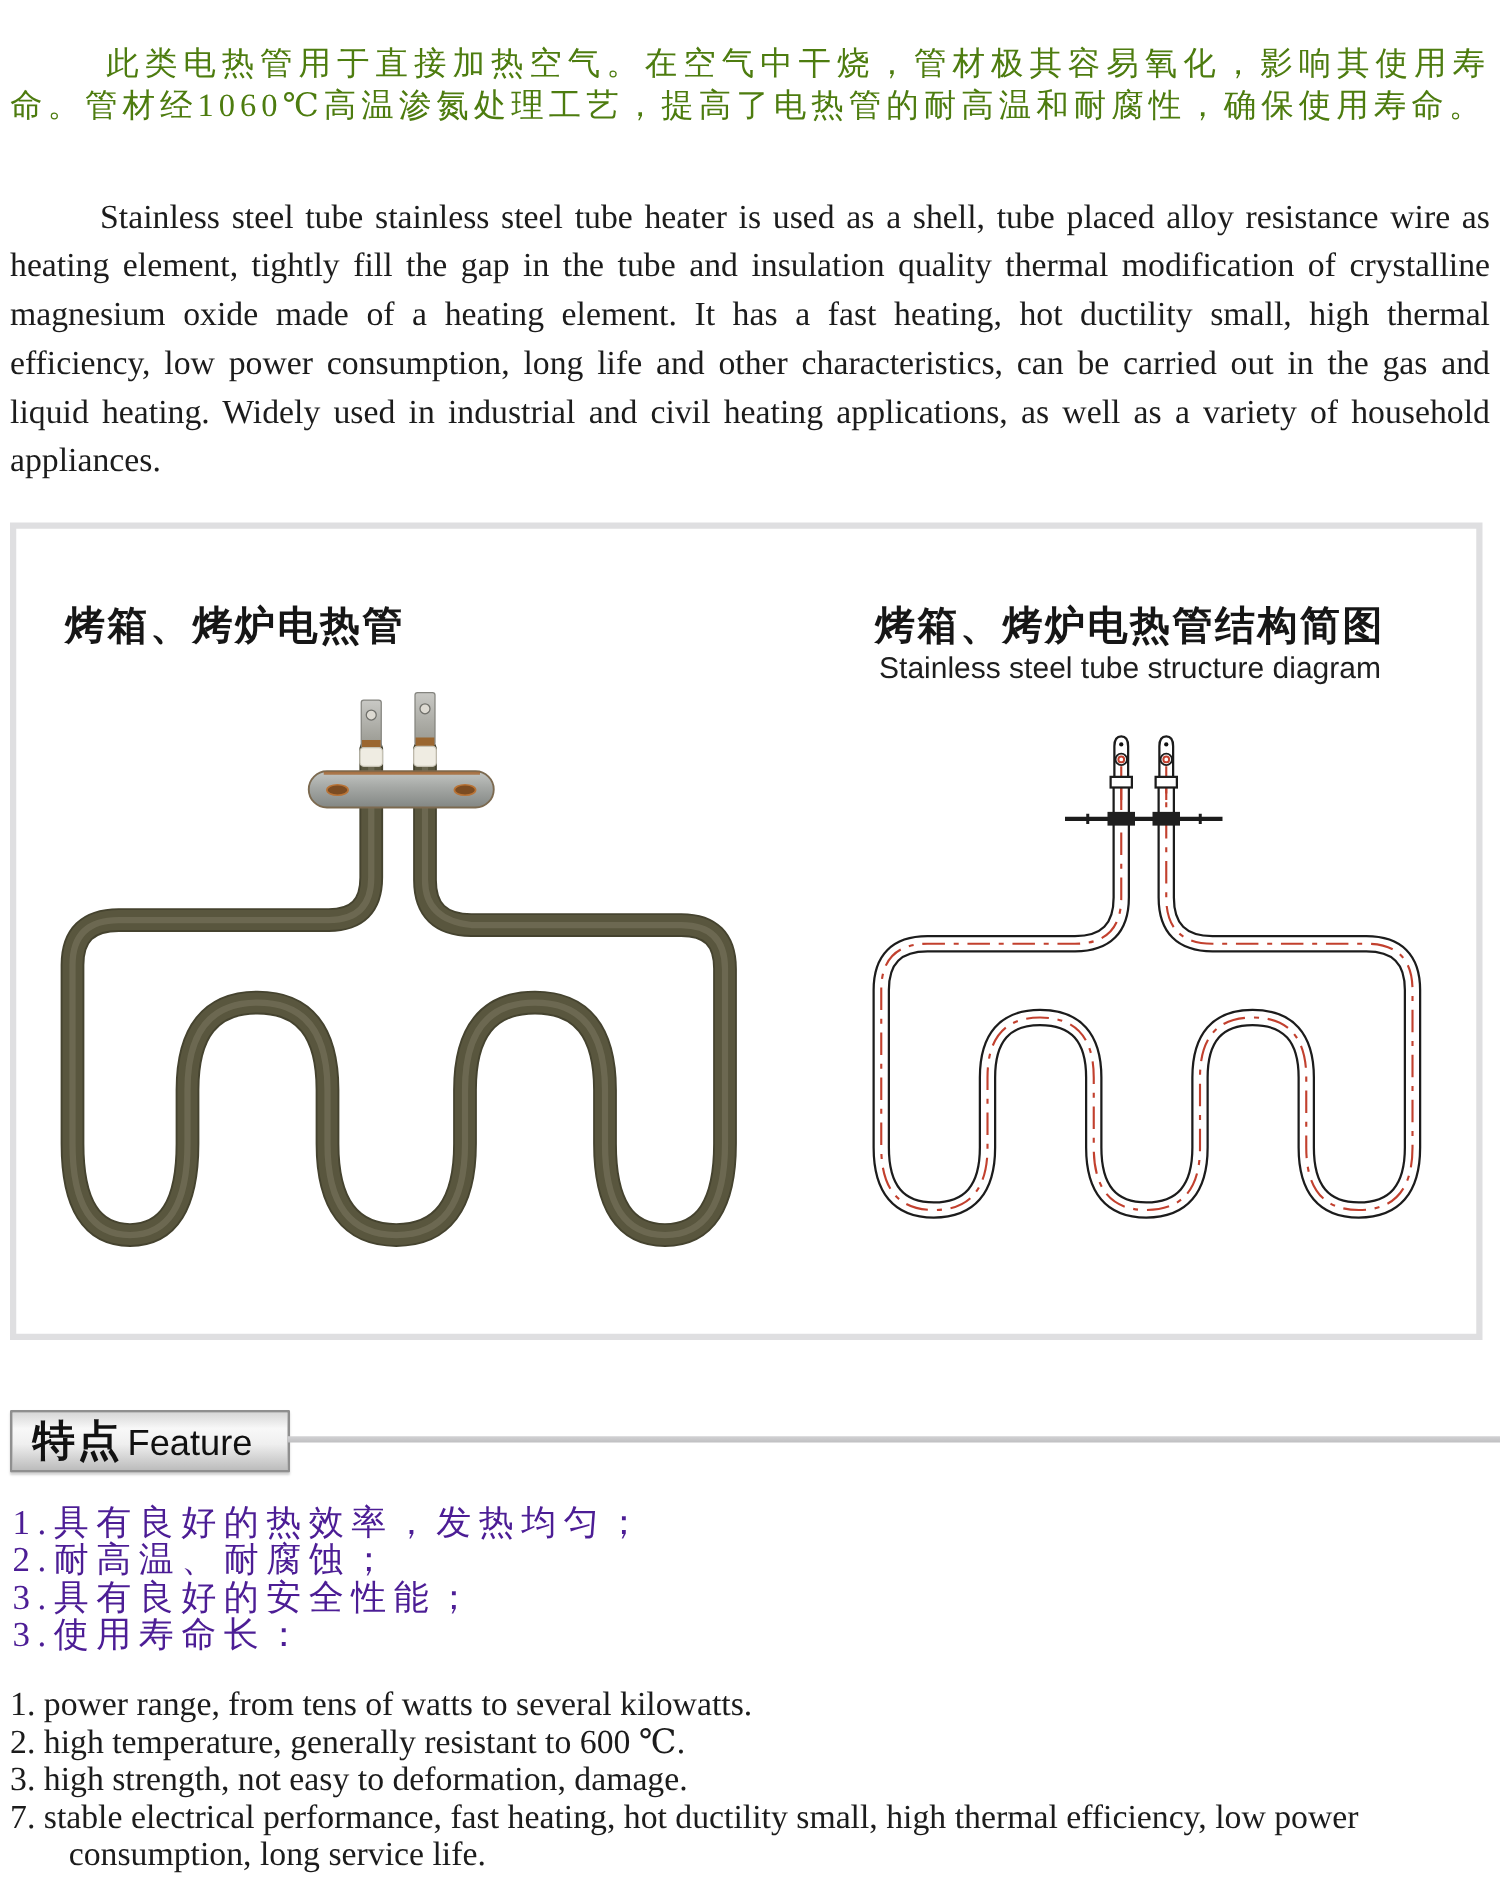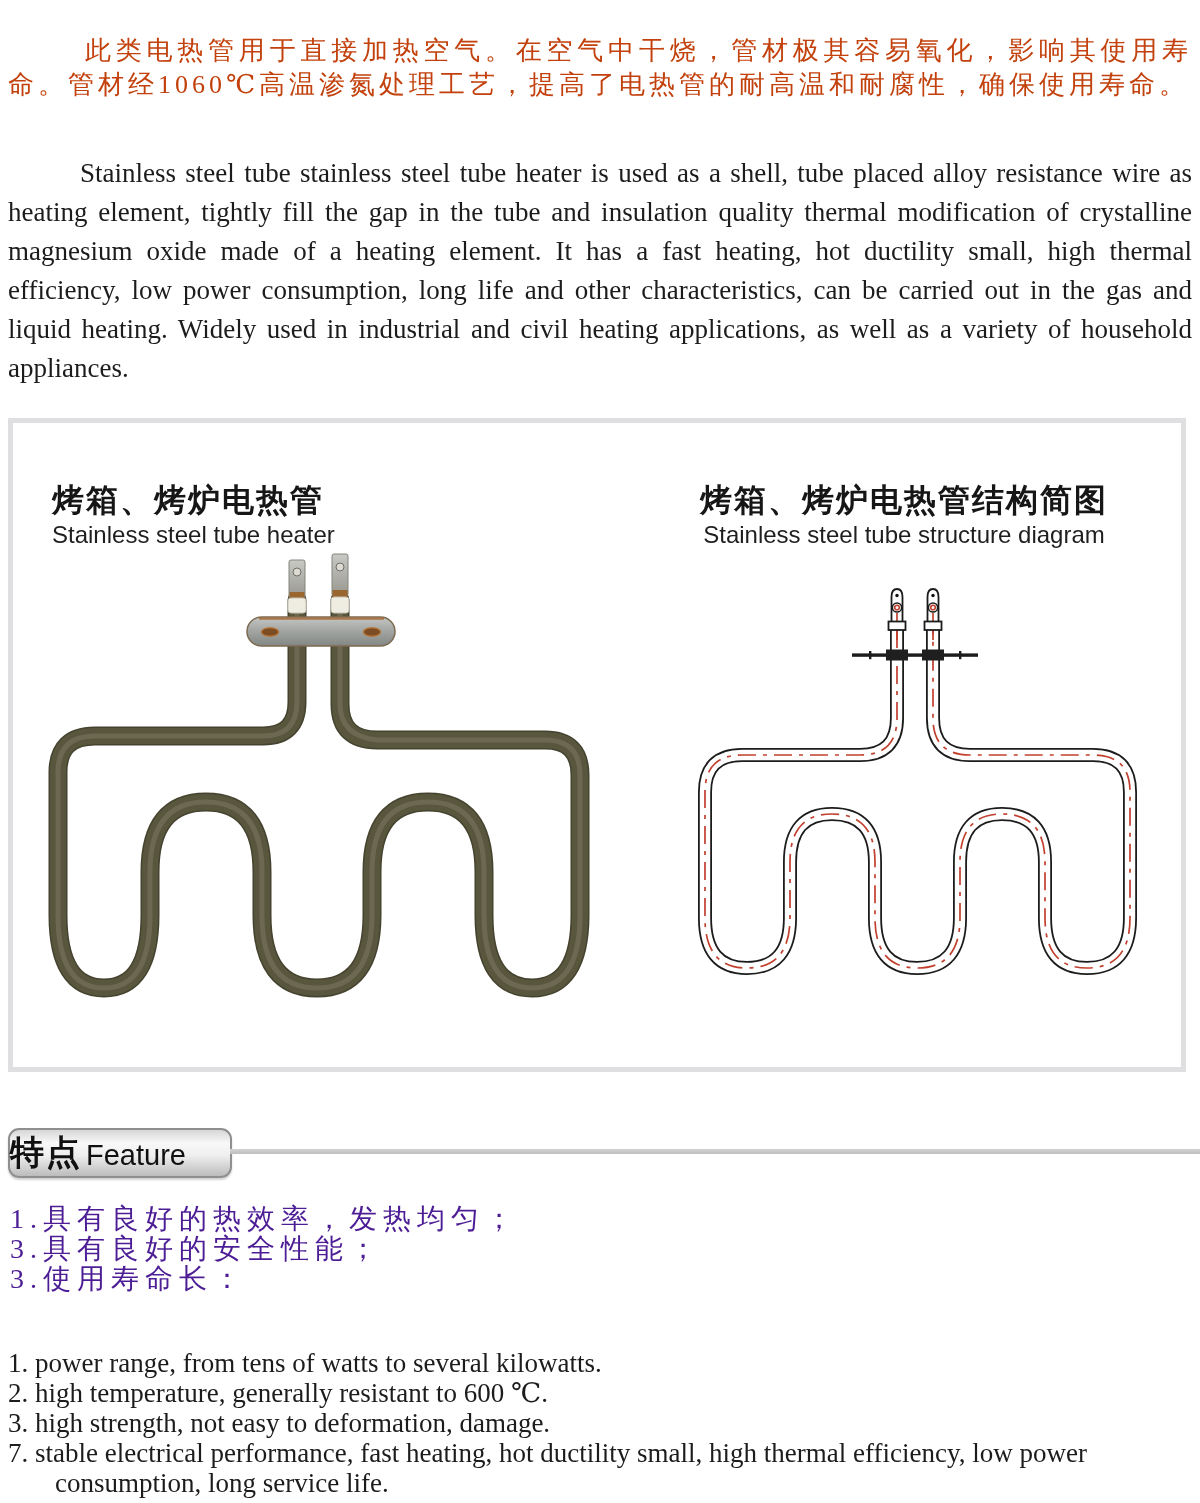--- a/index.html
+++ b/index.html
@@ -5,44 +5,44 @@
   html,body{margin:0;padding:0;background:#ffffff;}
   #page{
     position:relative;width:1200px;height:1503px;margin:0 auto;
     background:#ffffff;overflow:hidden;
     font-family:"Liberation Serif","DejaVu Serif",serif;color:#222;
   }
   
   .para{position:absolute;left:8px;width:1184px;text-align:justify;}
   #para-cn{
     top:8px;font-size:26px;line-height:34px;letter-spacing:4px;
-    text-indent:77px;color:#c2410c;
+    text-indent:77px;color:#4d7c0f;
   }
   #para-en{
     top:127px;font-size:27px;line-height:39px;text-indent:72px;color:#1c1c1c;
   }
   
   #panel{
     position:absolute;left:8px;top:418px;width:1178px;height:654px;
     border:5px solid #dfdfe1;background:#fff;box-sizing:border-box;
   }
   .panel-heading{position:absolute;top:25px;font-family:"Liberation Sans","DejaVu Sans",sans-serif;}
   #head-left{left:39px;}
   #head-right{left:687px;text-align:center;}
   .h-cn{font-size:32px;font-weight:700;letter-spacing:2px;color:#161616;line-height:36px;margin-top:34px;}
   .h-en{font-size:24px;font-weight:400;color:#1e1e1e;line-height:28px;margin-top:3px;}
   
   #art{position:absolute;left:0;top:0;width:1200px;height:1503px;pointer-events:none;}
   
   #feature-badge{
     position:absolute;left:8px;top:1128px;width:224px;height:50px;
-    box-sizing:border-box;border:2px solid #8f8f8f;border-radius:11px;
+    box-sizing:border-box;border:2px solid #8f8f8f;border-radius:1px;
     background:linear-gradient(180deg,#d7d7d7 0%,#f8f8f8 28%,#efefef 55%,#bcbcbc 100%);
     box-shadow:0 2px 2px rgba(0,0,0,0.18);
-    display:flex;align-items:center;
+    display:flex;align-items:center;padding-left:16px;
     font-family:"Liberation Sans","DejaVu Sans",sans-serif;color:#111;
   }
   #feature-badge .cn{font-size:34px;font-weight:700;letter-spacing:2px;}
   #feature-badge .en{font-size:29px;font-weight:400;margin-left:4px;padding-top:4px;}
   #feature-rule{
     position:absolute;left:230px;top:1149px;width:970px;height:5px;
     background:linear-gradient(180deg,#d2d2d4,#bfbfc1);
   }
   
   #list-cn{position:absolute;left:10px;top:1204px;width:1180px;
@@ -55,21 +55,20 @@
 <body>
 
 <div id="page">
 
   <p id="para-cn" class="para">此类电热管用于直接加热空气。在空气中干烧，管材极其容易氧化，影响其使用寿命。管材经1060℃高温渗氮处理工艺，提高了电热管的耐高温和耐腐性，确保使用寿命。</p>
   <p id="para-en" class="para">Stainless steel tube stainless steel tube heater is used as a shell, tube placed alloy resistance wire as heating element, tightly fill the gap in the tube and insulation quality thermal modification of crystalline magnesium oxide made of a heating element. It has a fast heating, hot ductility small, high thermal efficiency, low power consumption, long life and other characteristics, can be carried out in the gas and liquid heating. Widely used in industrial and civil heating applications, as well as a variety of household appliances.</p>
 
   <div id="panel">
     <div id="head-left" class="panel-heading">
       <div class="h-cn">烤箱、烤炉电热管</div>
-      <div class="h-en">Stainless steel tube heater</div>
     </div>
     <div id="head-right" class="panel-heading">
       <div class="h-cn">烤箱、烤炉电热管结构简图</div>
       <div class="h-en">Stainless steel tube structure diagram</div>
     </div>
   </div>
 
   <svg id="art" viewBox="0 0 1200 1503" xmlns="http://www.w3.org/2000/svg">
     <defs>
       <linearGradient id="flangeGrad" x1="0" y1="0" x2="0" y2="1">
@@ -180,20 +179,21 @@
   </svg>
 
   <div id="feature-badge">
     <span class="cn">特点</span>
     <span class="en">Feature</span>
   </div>
   <div id="feature-rule"></div>
 
   <div id="list-cn">
     <div class="item">1.具有良好的热效率，发热均匀；</div>
+    <div class="item">2.耐高温、耐腐蚀；</div>
     <div class="item">3.具有良好的安全性能；</div>
     <div class="item">3.使用寿命长：</div>
   </div>
 
   <div id="list-en">
     <div class="item">1. power range, from tens of watts to several kilowatts.</div>
     <div class="item">2. high temperature, generally resistant to 600 ℃.</div>
     <div class="item">3. high strength, not easy to deformation, damage.</div>
     <div class="item">7. stable electrical performance, fast heating, hot ductility small, high thermal efficiency, low power consumption, long service life.</div>
   </div>

